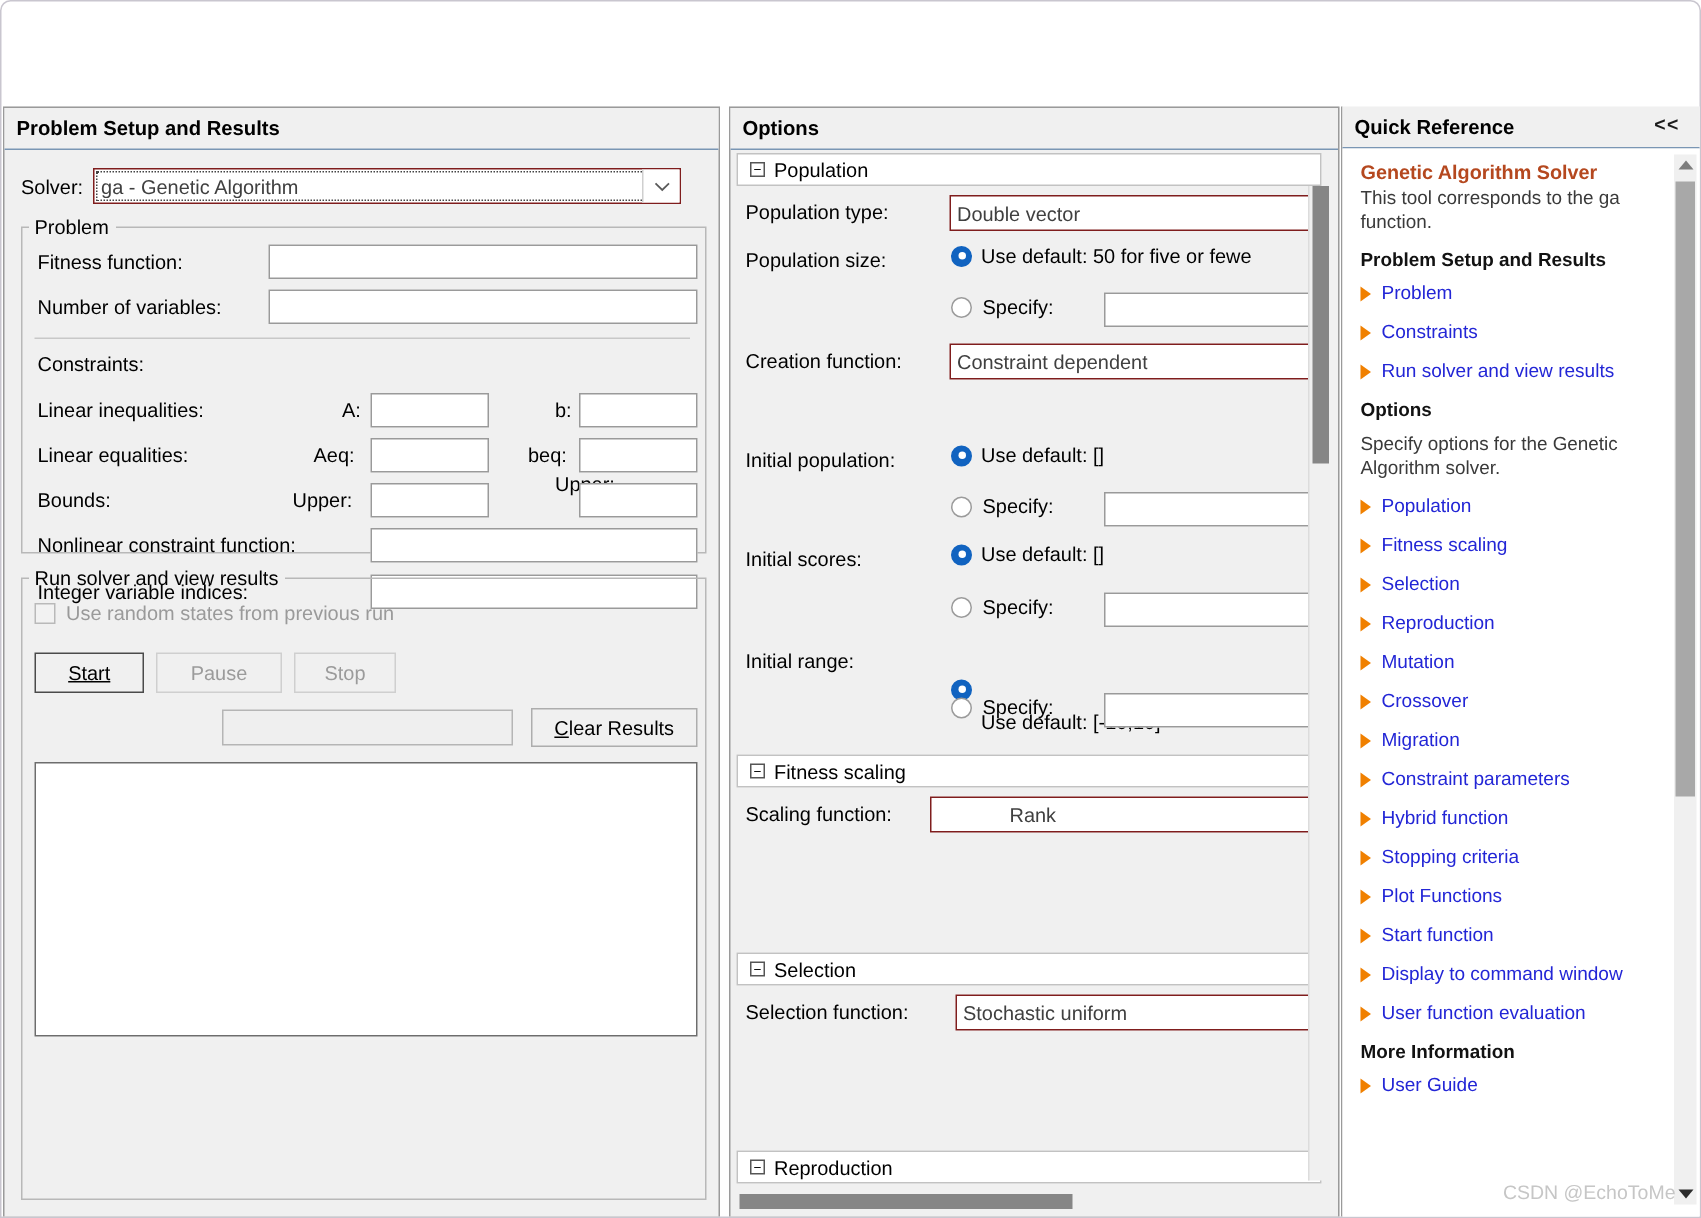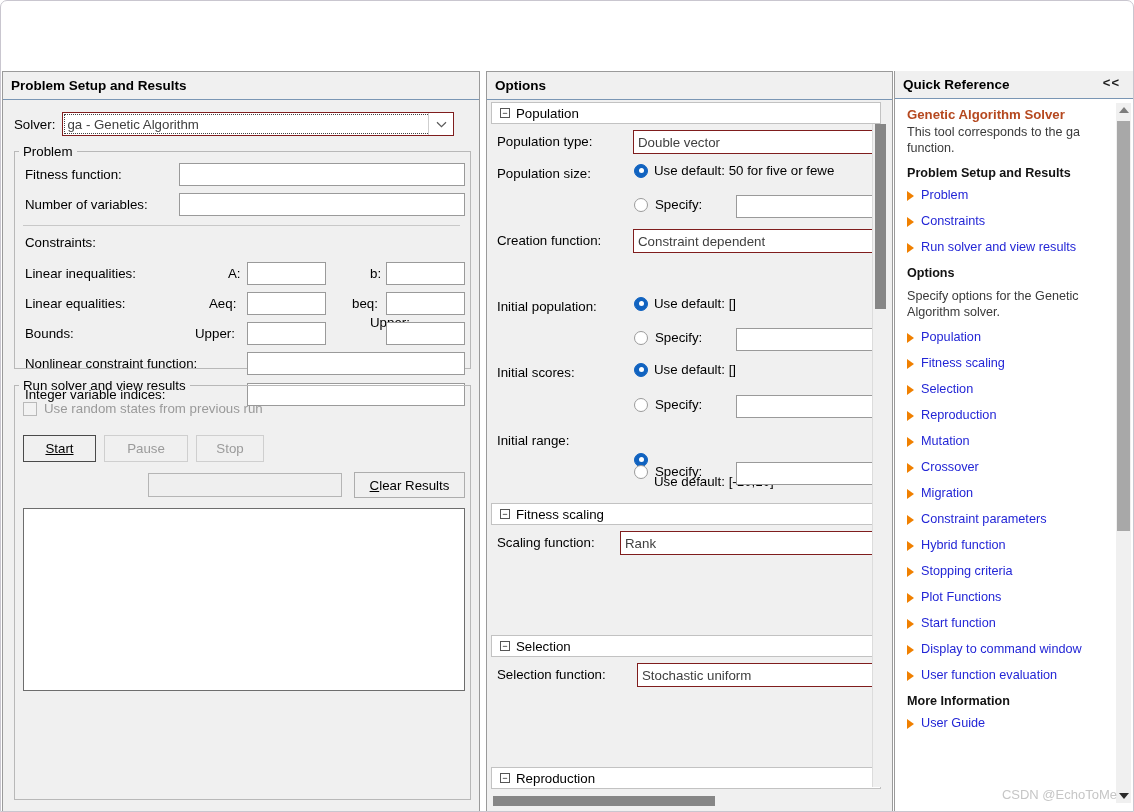--- a/index.html
+++ b/index.html
@@ -339,21 +339,21 @@
         <span class="radio"></span>
         <span class="lbl" style="margin-left:7px;">Specify:</span>
       </div>
       <input class="tf" style="position: absolute; left: 249px; top: 362px; width: 147px;" value="">
 
       <div class="sec-head" style="left:4px;top:403px;">
         <span class="expander">−</span>
         <span>Fitness scaling</span>
       </div>
       <span class="lbl" style="position:absolute;left:10px;top:435px;">Scaling function:</span>
-      <div class="combo" style="position:absolute;left:133px;top:431px;width:263px;">
+      <div class="combo" style="position:absolute;left:133px;top:431px;width:263px;padding-left:48px;">
         <span class="cv">Rank</span>
       </div>
 
       <div class="sec-head" style="left:4px;top:535px;">
         <span class="expander">−</span>
         <span>Selection</span>
       </div>
       <span class="lbl" style="position:absolute;left:10px;top:567px;">Selection function:</span>
       <div class="combo" style="position:absolute;left:150px;top:563px;width:246px;">
         <span class="cv">Stochastic uniform</span>

